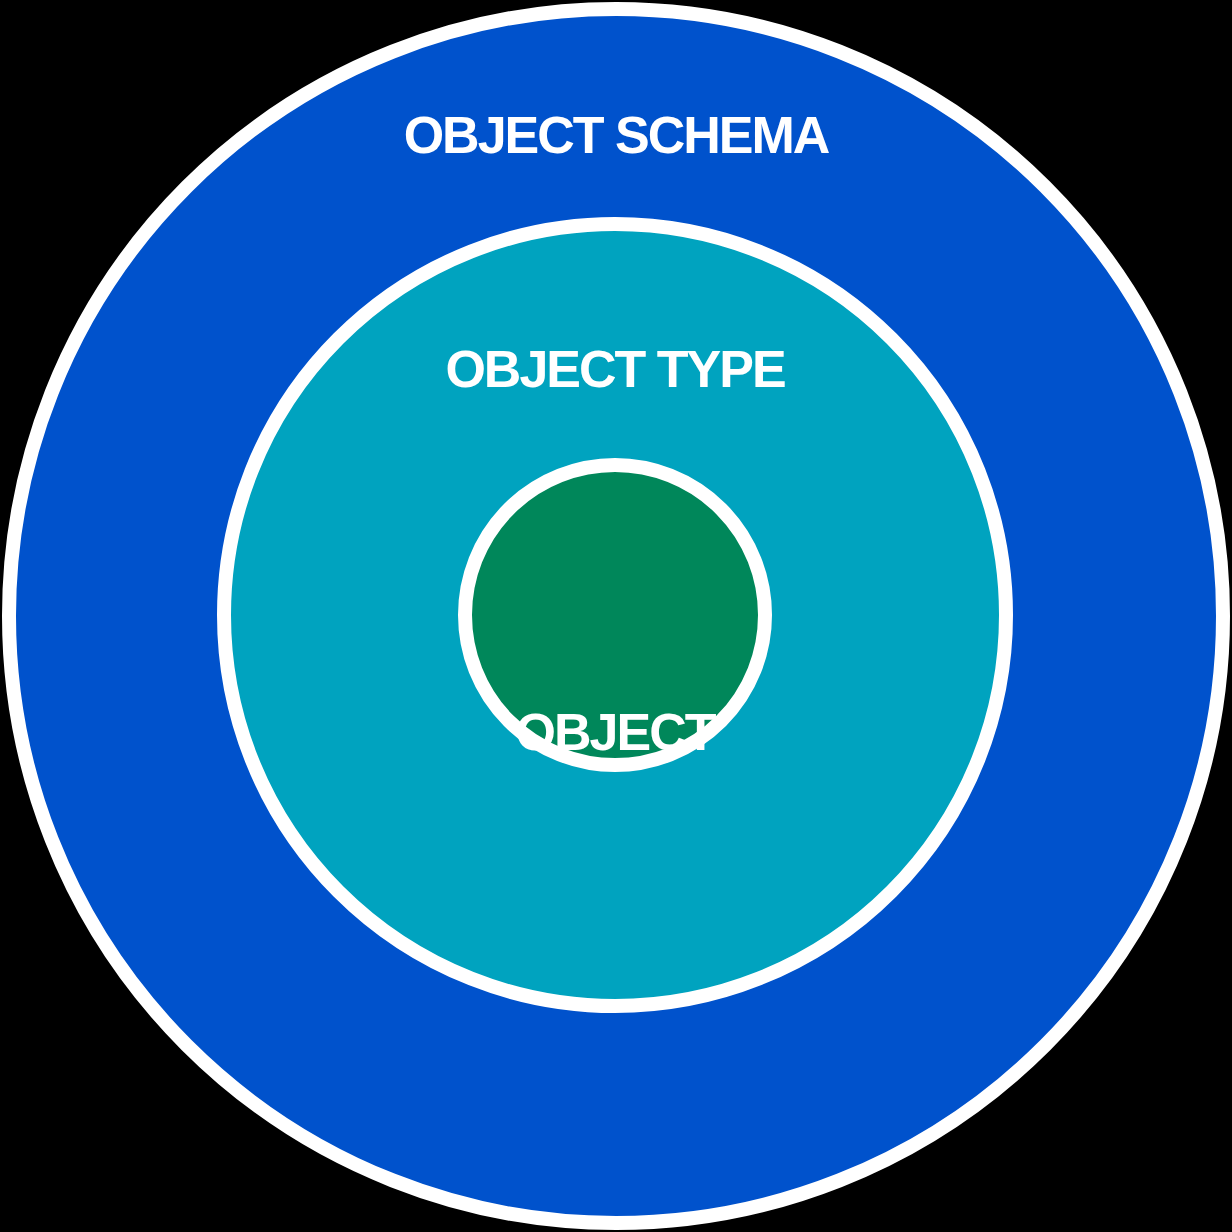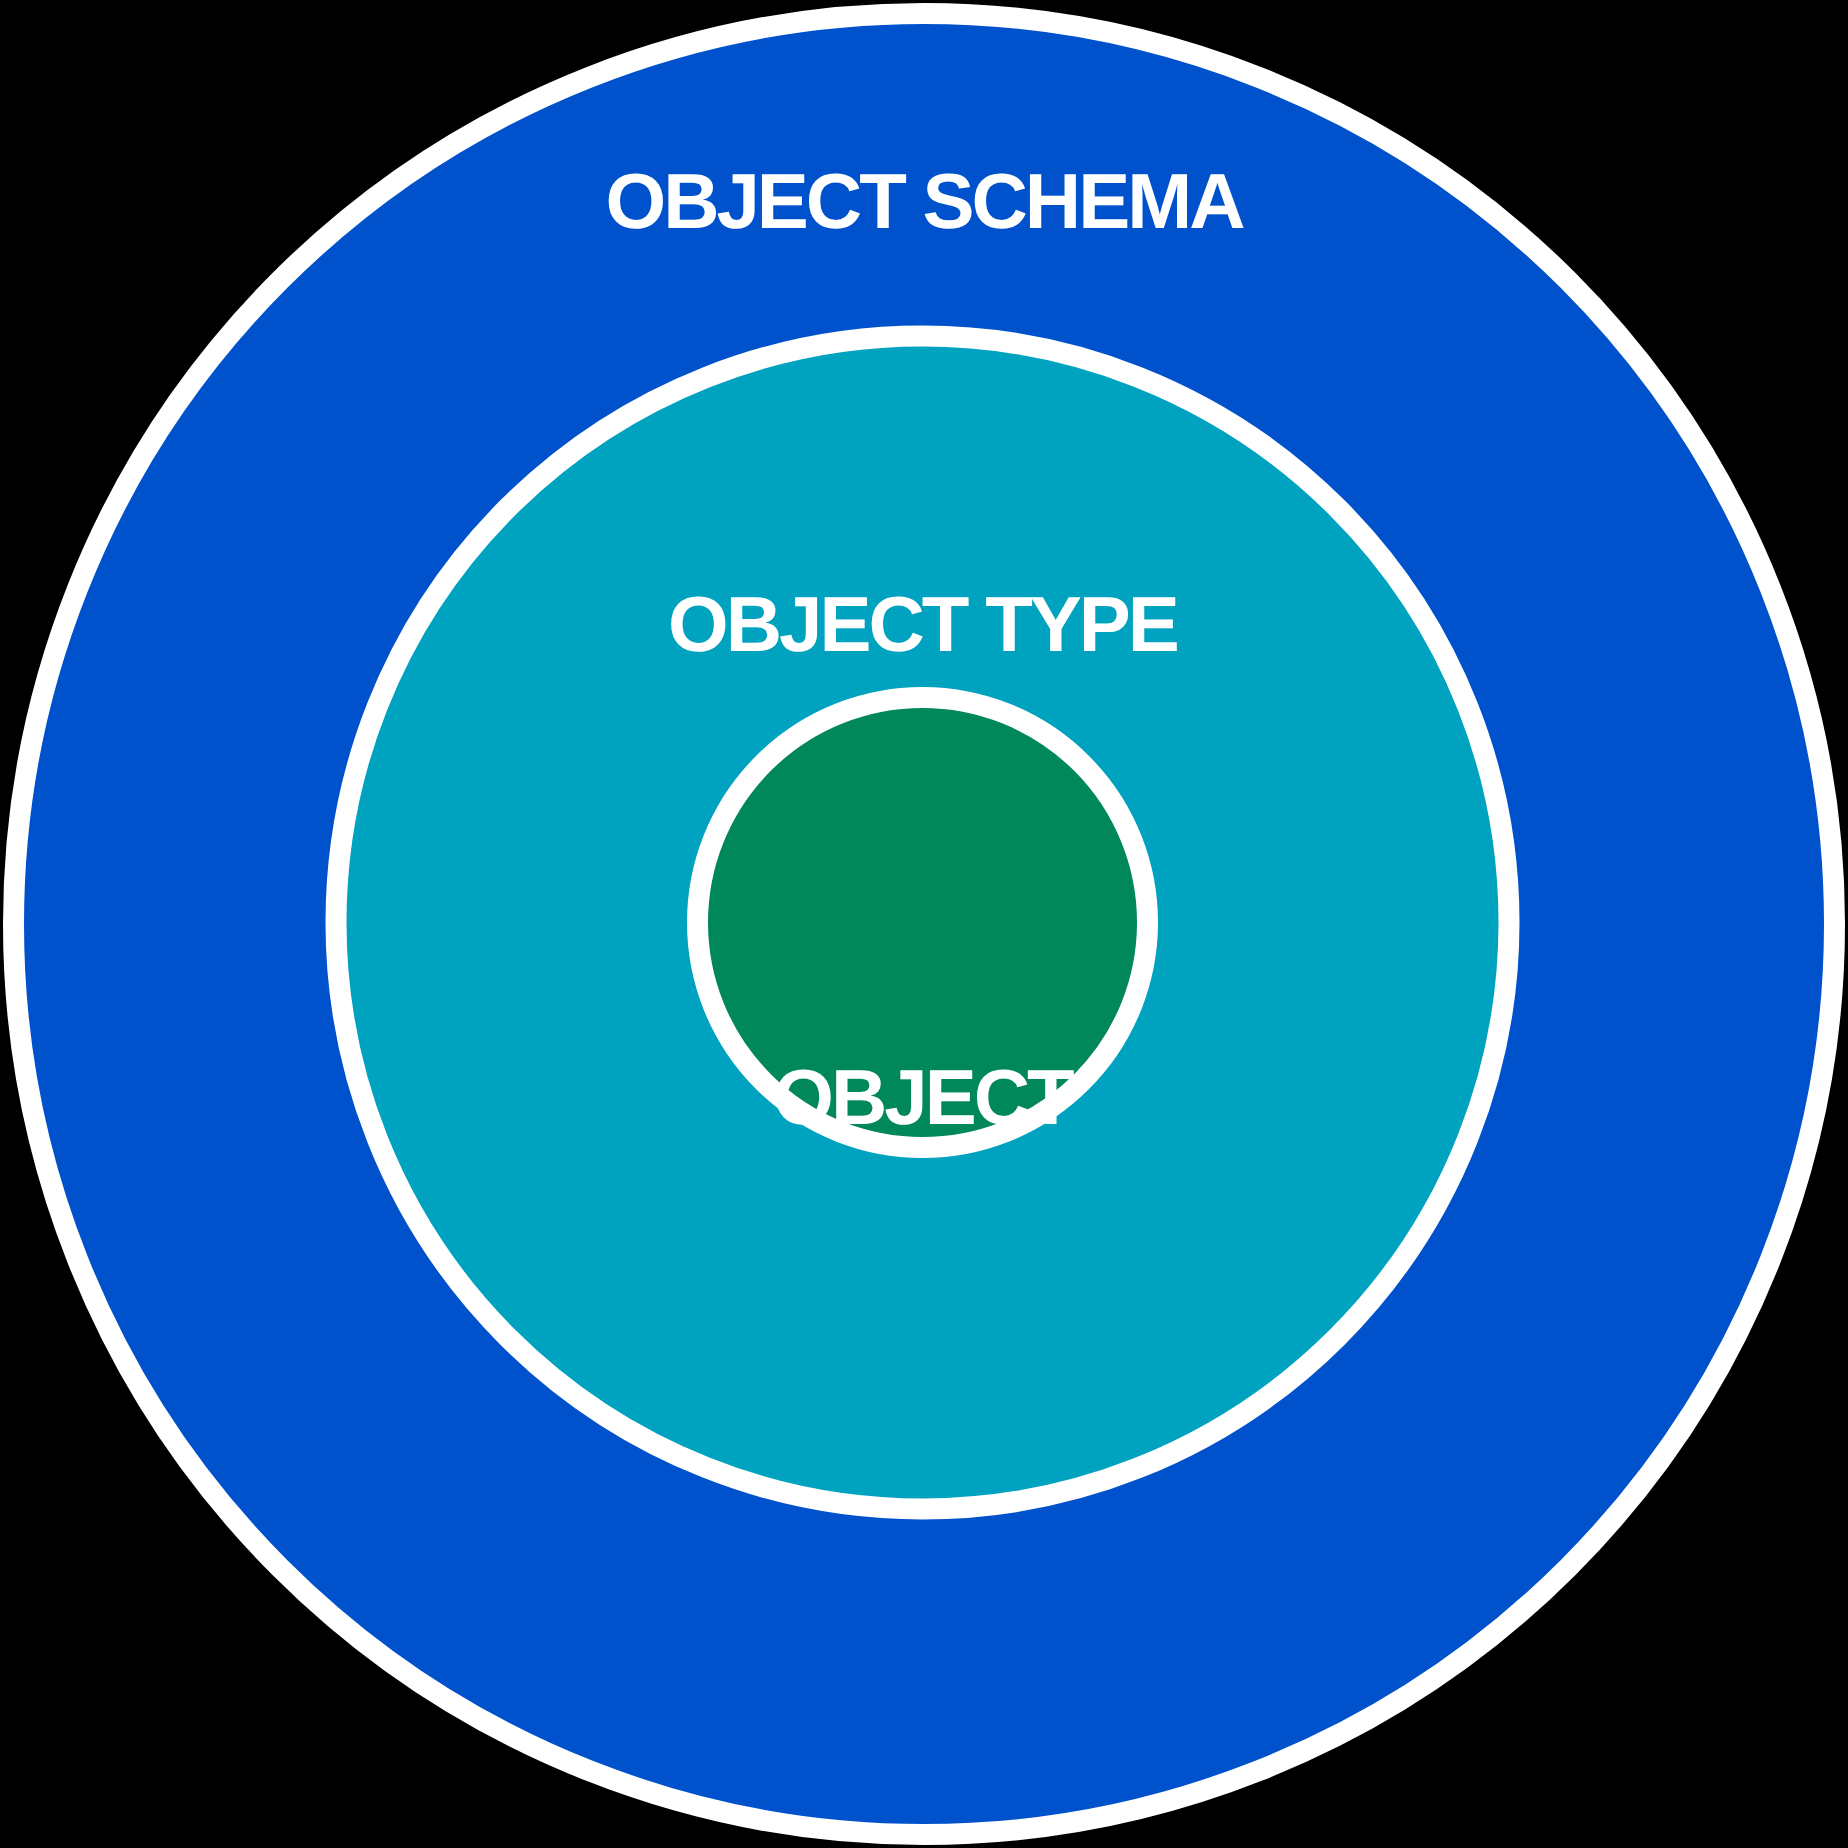--- a/index.html
+++ b/index.html
@@ -52,21 +52,21 @@
     text-align: center;
     color: var(--label, #fff);
     font-size: 52px;
     font-weight: bold;
     letter-spacing: -2px;
     line-height: 1;
     white-space: nowrap;
     user-select: none;
   }
   .label-schema { top: 93px; }   
-  .label-type   { top: 112px; margin-top: 48px; }  
+  .label-type   { top: 112px; }  
   .label-object { position: static; } 
 </style>
 </head>
 <body>
 
 <div class="canvas">
   <div class="circle circle-outer">
     <div class="ring-label label-schema">OBJECT SCHEMA</div>
     <div class="circle circle-middle">
       <div class="ring-label label-type">OBJECT TYPE</div>

